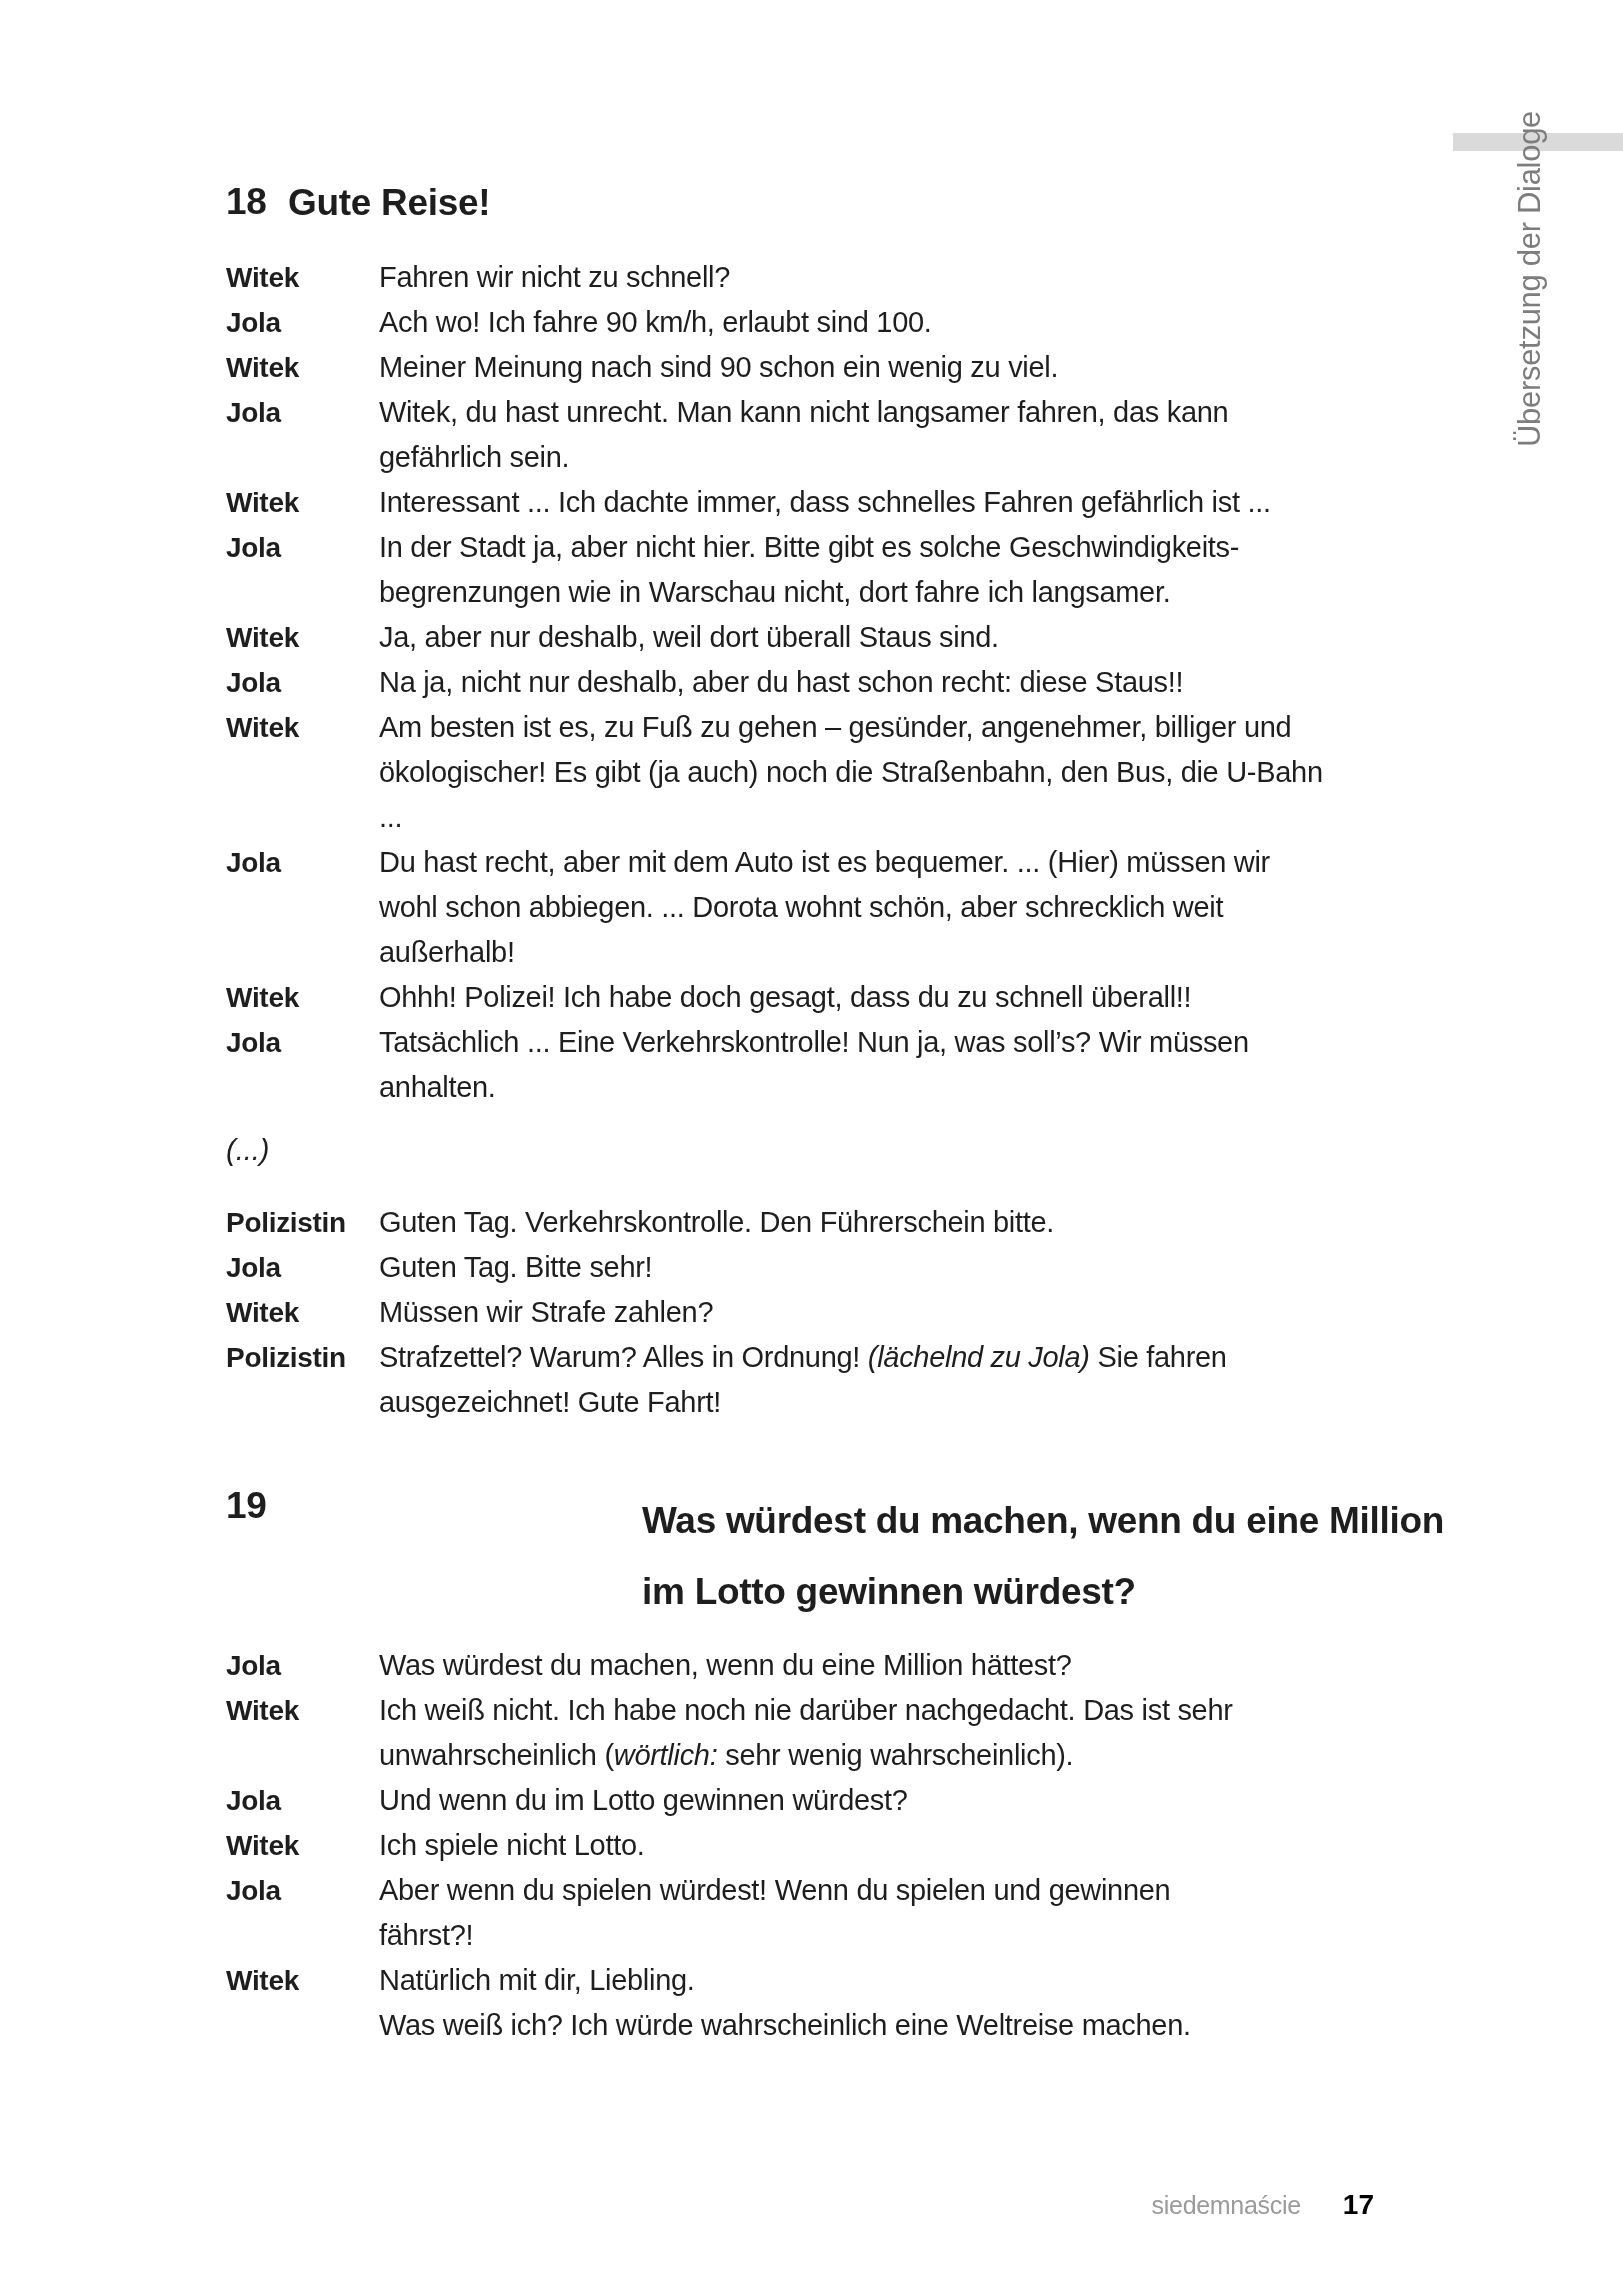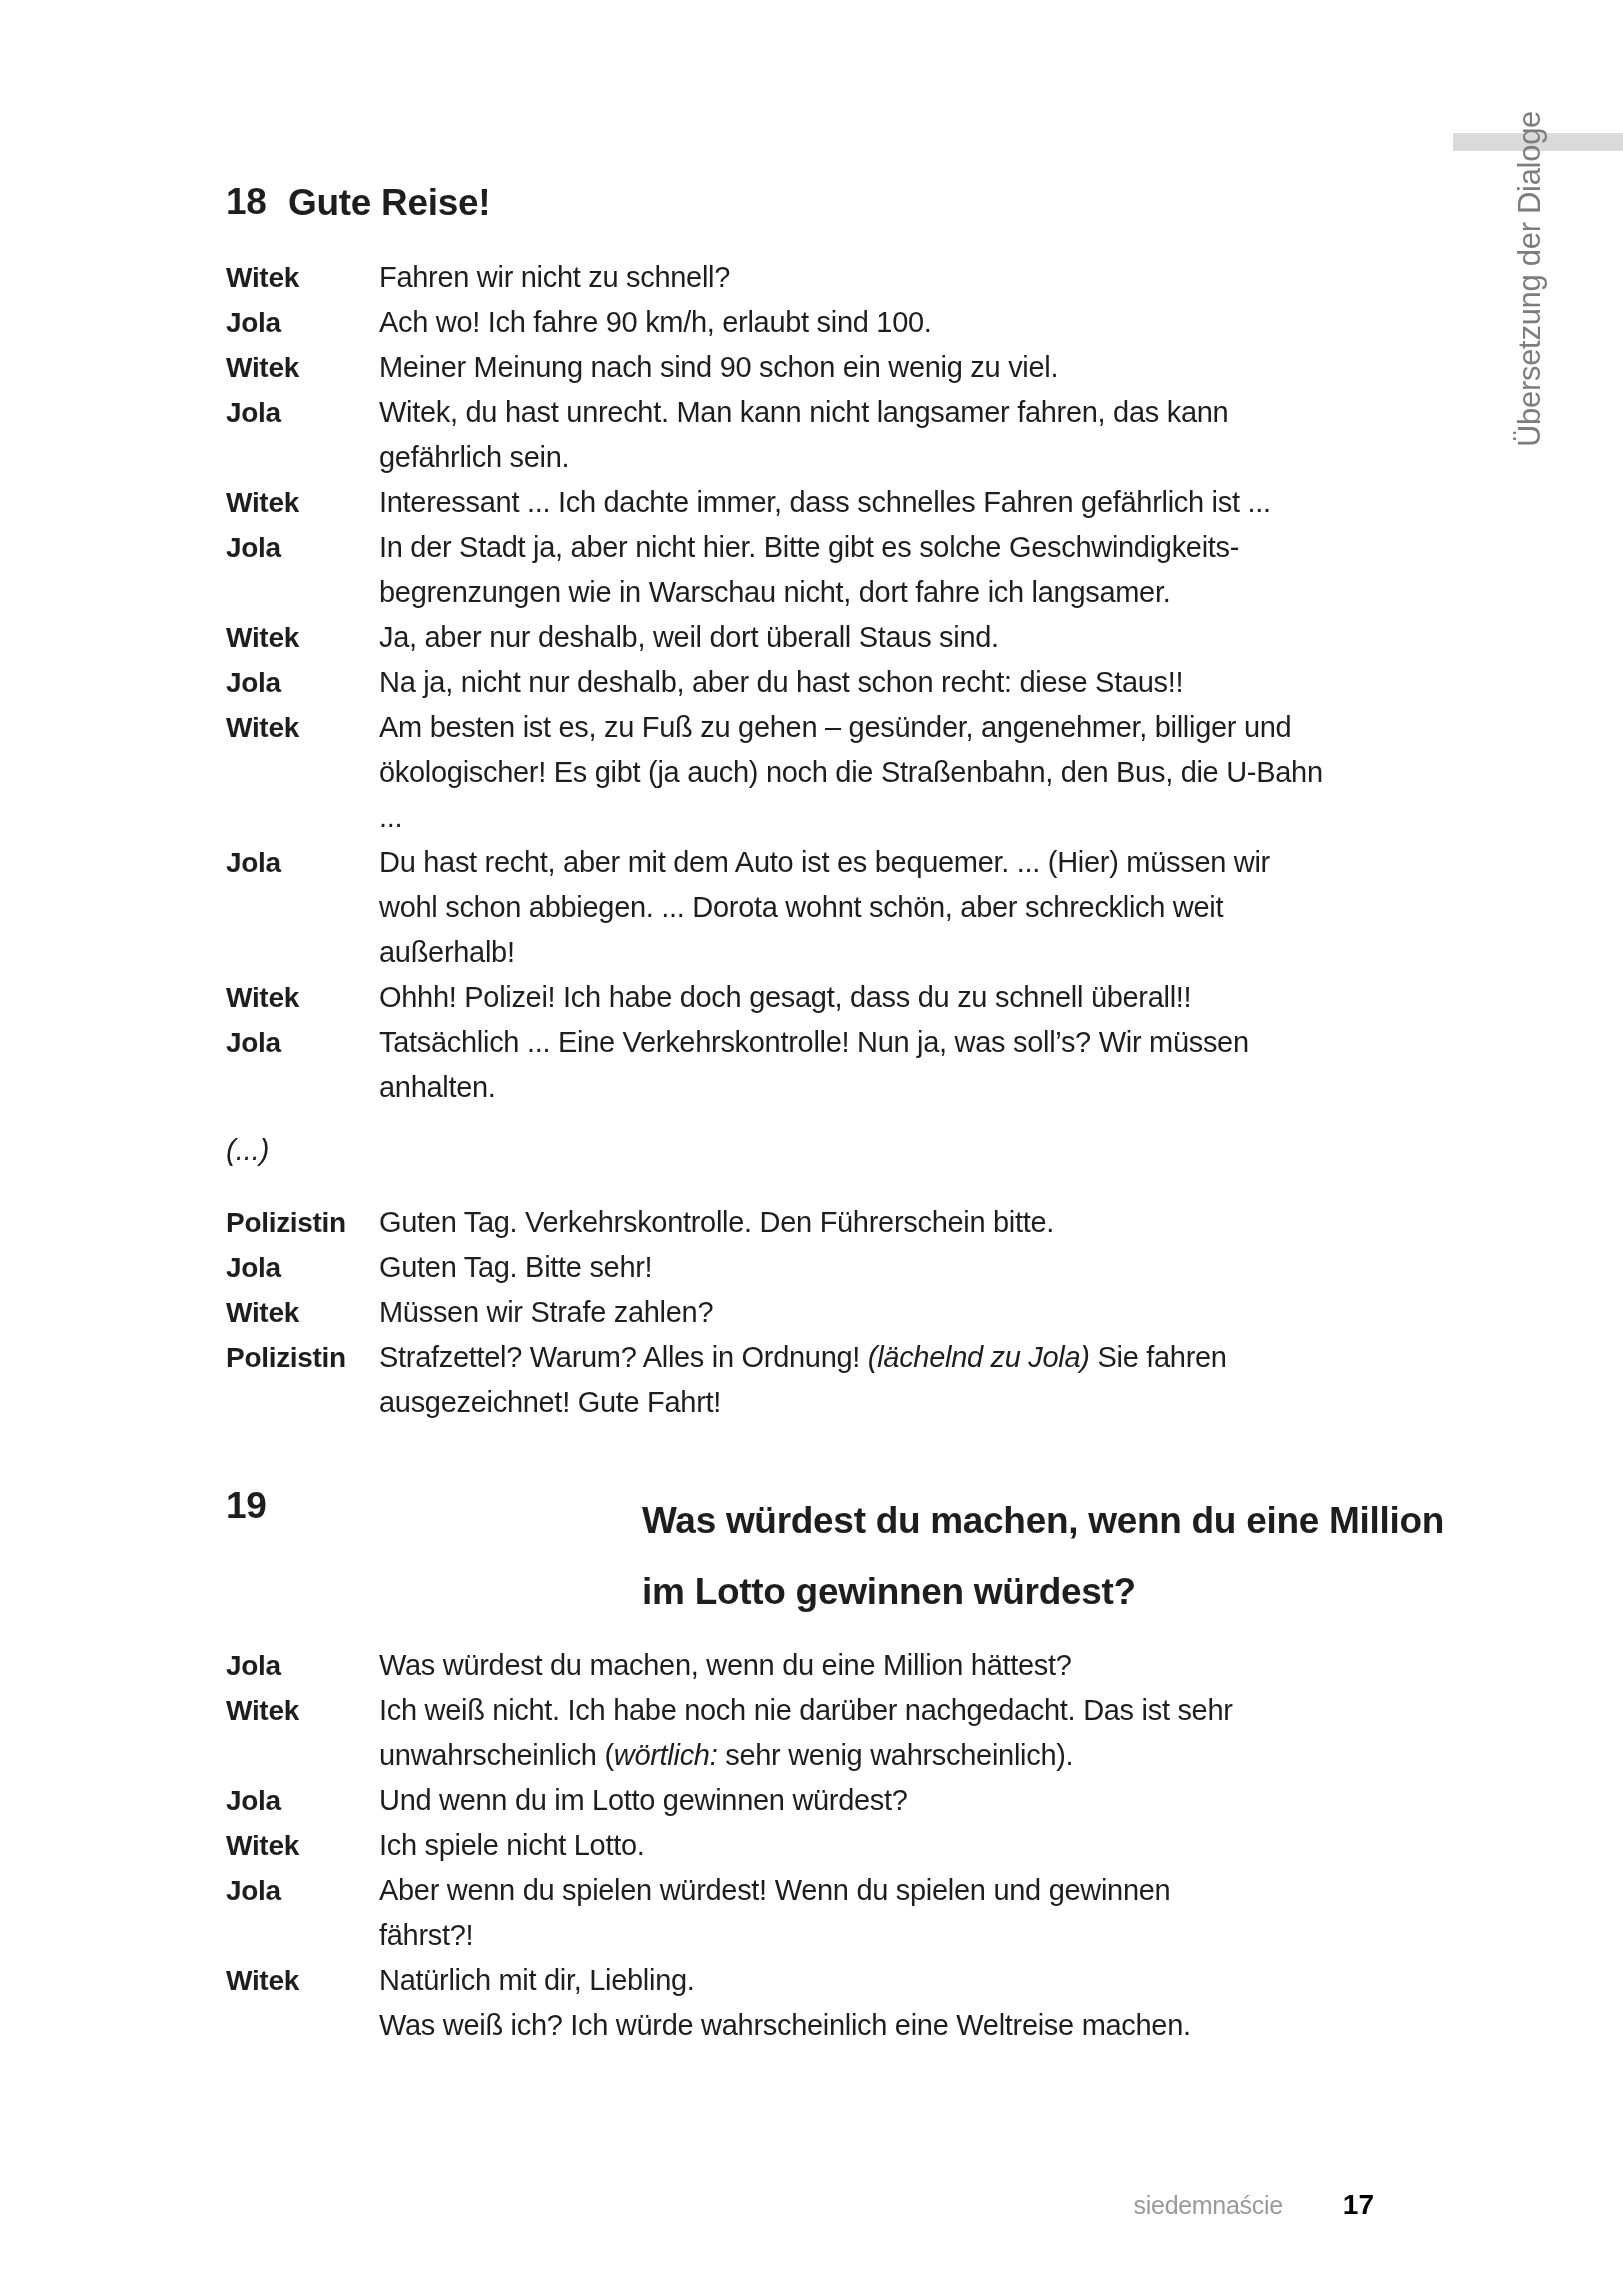--- a/index.html
+++ b/index.html
@@ -71,21 +71,21 @@
     font-size: 29px;
     line-height: 45px;
     font-style: italic;
   }
   .page-footer {
     position: absolute;
     top: 2189px;
     right: 250px;
     display: flex;
     align-items: baseline;
-    gap: 60px;
+    gap: 42px;
   }
   .pg-word { font-size: 25px; color: #9a9a9a; letter-spacing: -0.3px; }
   .pg-num  { font-size: 28px; color: #000000; font-weight: 600; }
 </style>
 </head>
 <body>
 
 <div class="page">
 
   <div class="topbar"></div>

